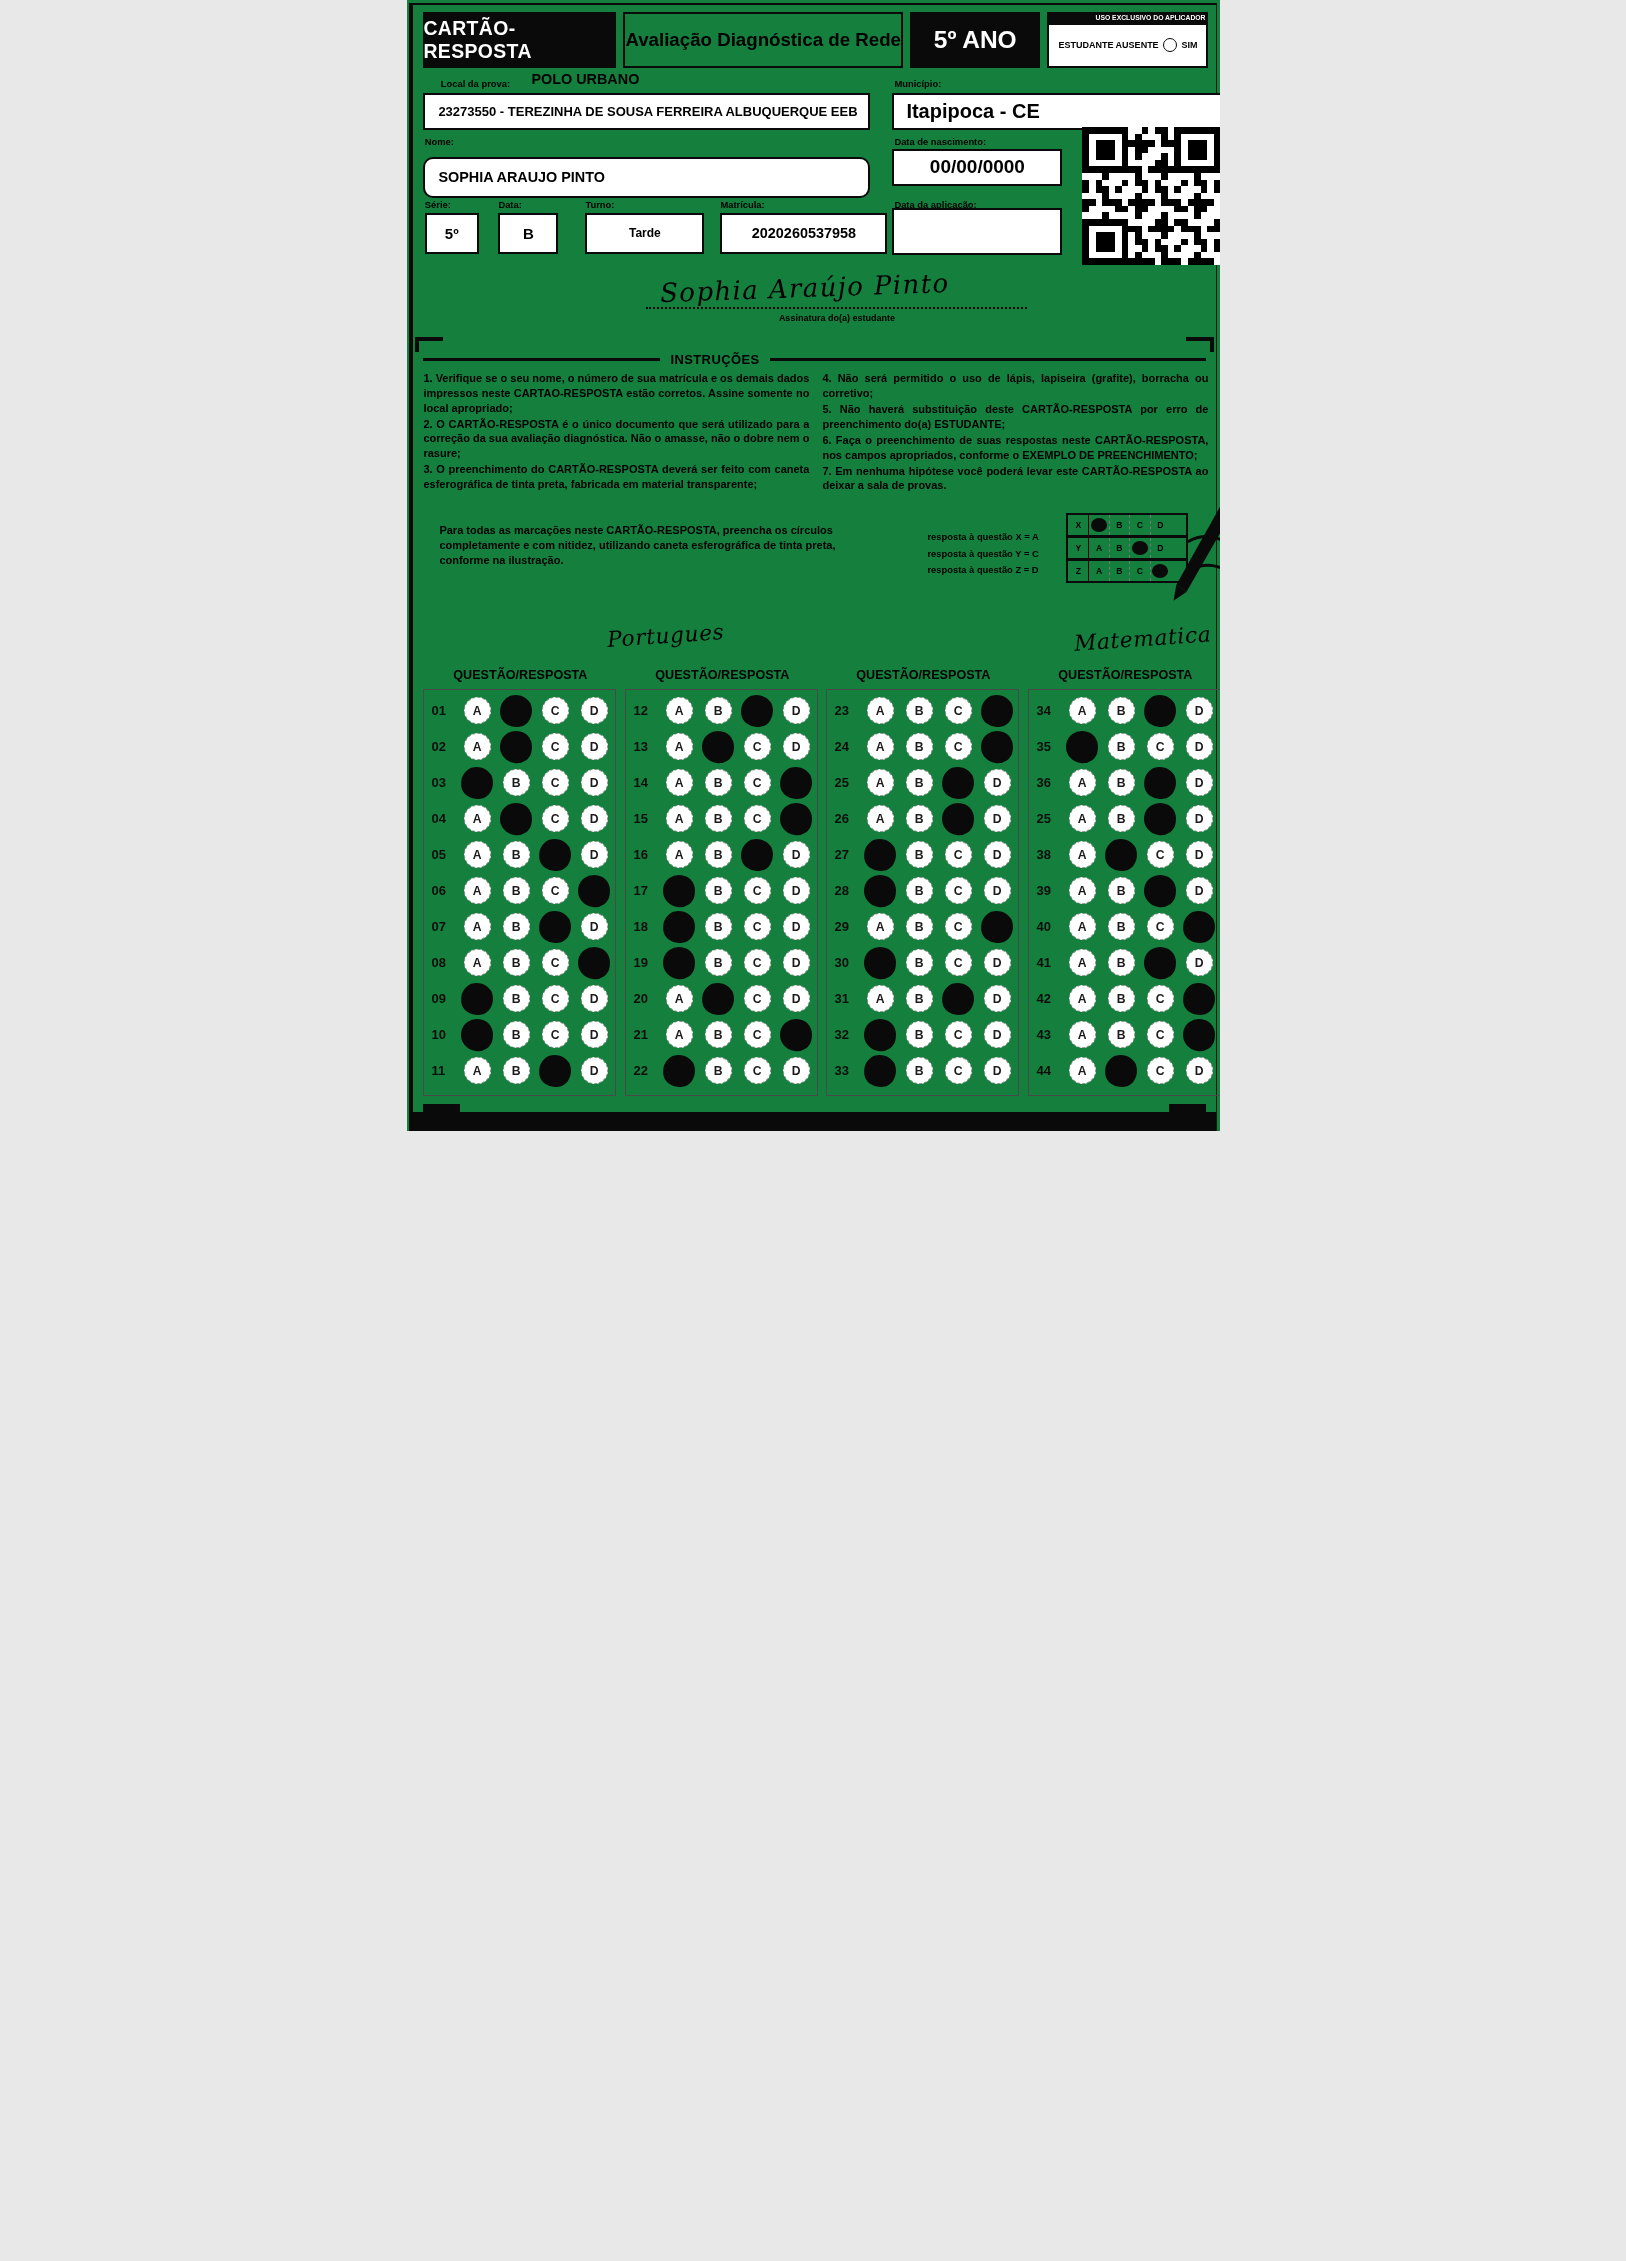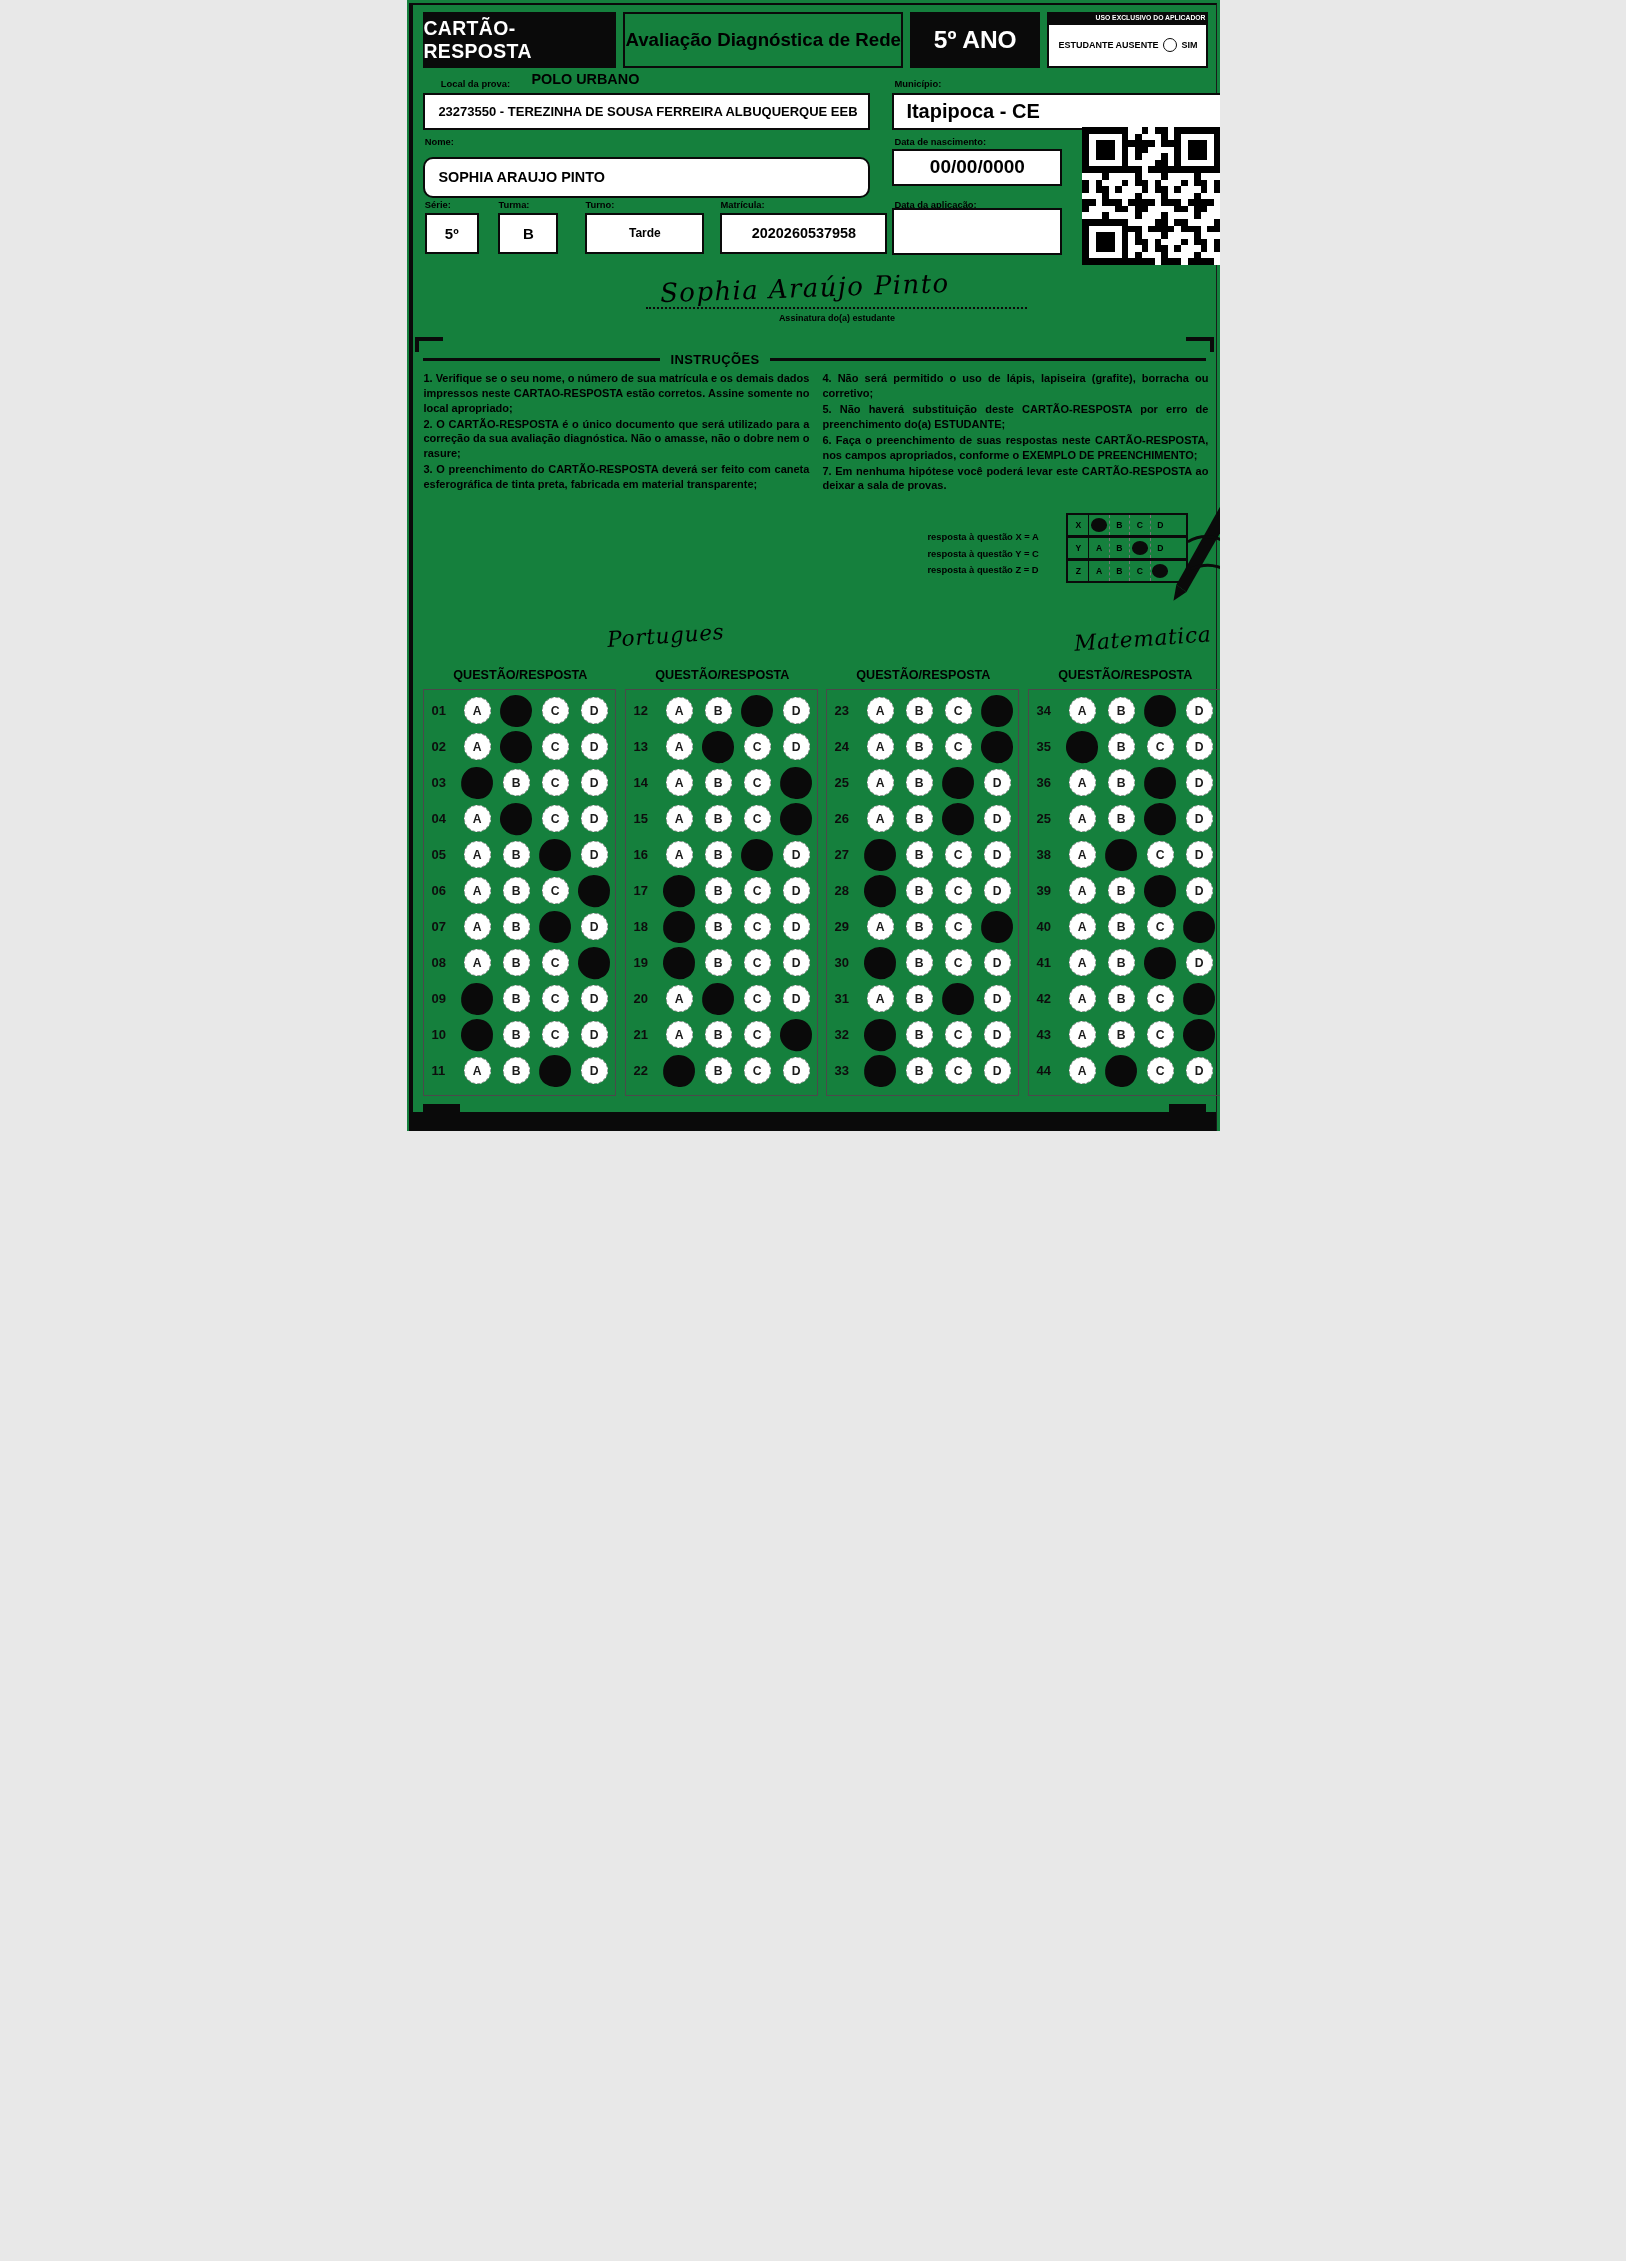--- a/index.html
+++ b/index.html
@@ -559,21 +559,21 @@
           <div class="on"></div>
           <div></div>
           <div class="on"></div>
           <div class="on"></div>
           <div class="on"></div>
           <div class="on"></div>
           <div></div>
         </div>
 
       <div class="lab" style="left:1.4px;top:128px;">Série:</div>
-      <div class="lab" style="left:75px;top:128px;">Turma:</div>
+      <div class="lab" style="left:75px;top:128px;">Data:</div>
       <div class="lab" style="left:162px;top:128px;">Turno:</div>
       <div class="lab" style="left:297px;top:128px;">Matrícula:</div>
       <div class="lab" style="left:471px;top:128px;">Data da aplicação:</div>
 
       <div class="fbox center" style="left:1.4px;top:142px;width:50px;height:37px;font-size:15px;">
         <span>5º</span>
       </div>
       <div class="fbox center" style="left:75px;top:142px;width:56px;height:37px;font-size:15px;">
         <span>B</span>
       </div>
@@ -610,20 +610,21 @@
       </div>
       <div class="inst-col">
         <p>4. Não será permitido o uso de lápis, lapiseira (grafite), borracha ou corretivo;</p>
         <p>5. Não haverá substituição deste CARTÃO-RESPOSTA por erro de preenchimento do(a) ESTUDANTE;</p>
         <p>6. Faça o preenchimento de suas respostas neste CARTÃO-RESPOSTA, nos campos apropriados, conforme o EXEMPLO DE PREENCHIMENTO;</p>
         <p>7. Em nenhuma hipótese você poderá levar este CARTÃO-RESPOSTA ao deixar a sala de provas.</p>
       </div>
     </div>
 
     <div class="example">
+      <div class="ex-text">Para todas as marcações neste CARTÃO-RESPOSTA, preencha os círculos completamente e com nitidez, utilizando caneta esferográfica de tinta preta, conforme na ilustração.</div>
       <div class="ex-legend">
         <div>resposta à questão X = A</div>
         <div>resposta à questão Y = C</div>
         <div>resposta à questão Z = D</div>
       </div>
       <div class="ex-grid">
           <div class="ex-row">
             <div class="ex-cell rl">X</div>
             <div class="ex-cell">
               <div class="ex-dot"></div>

